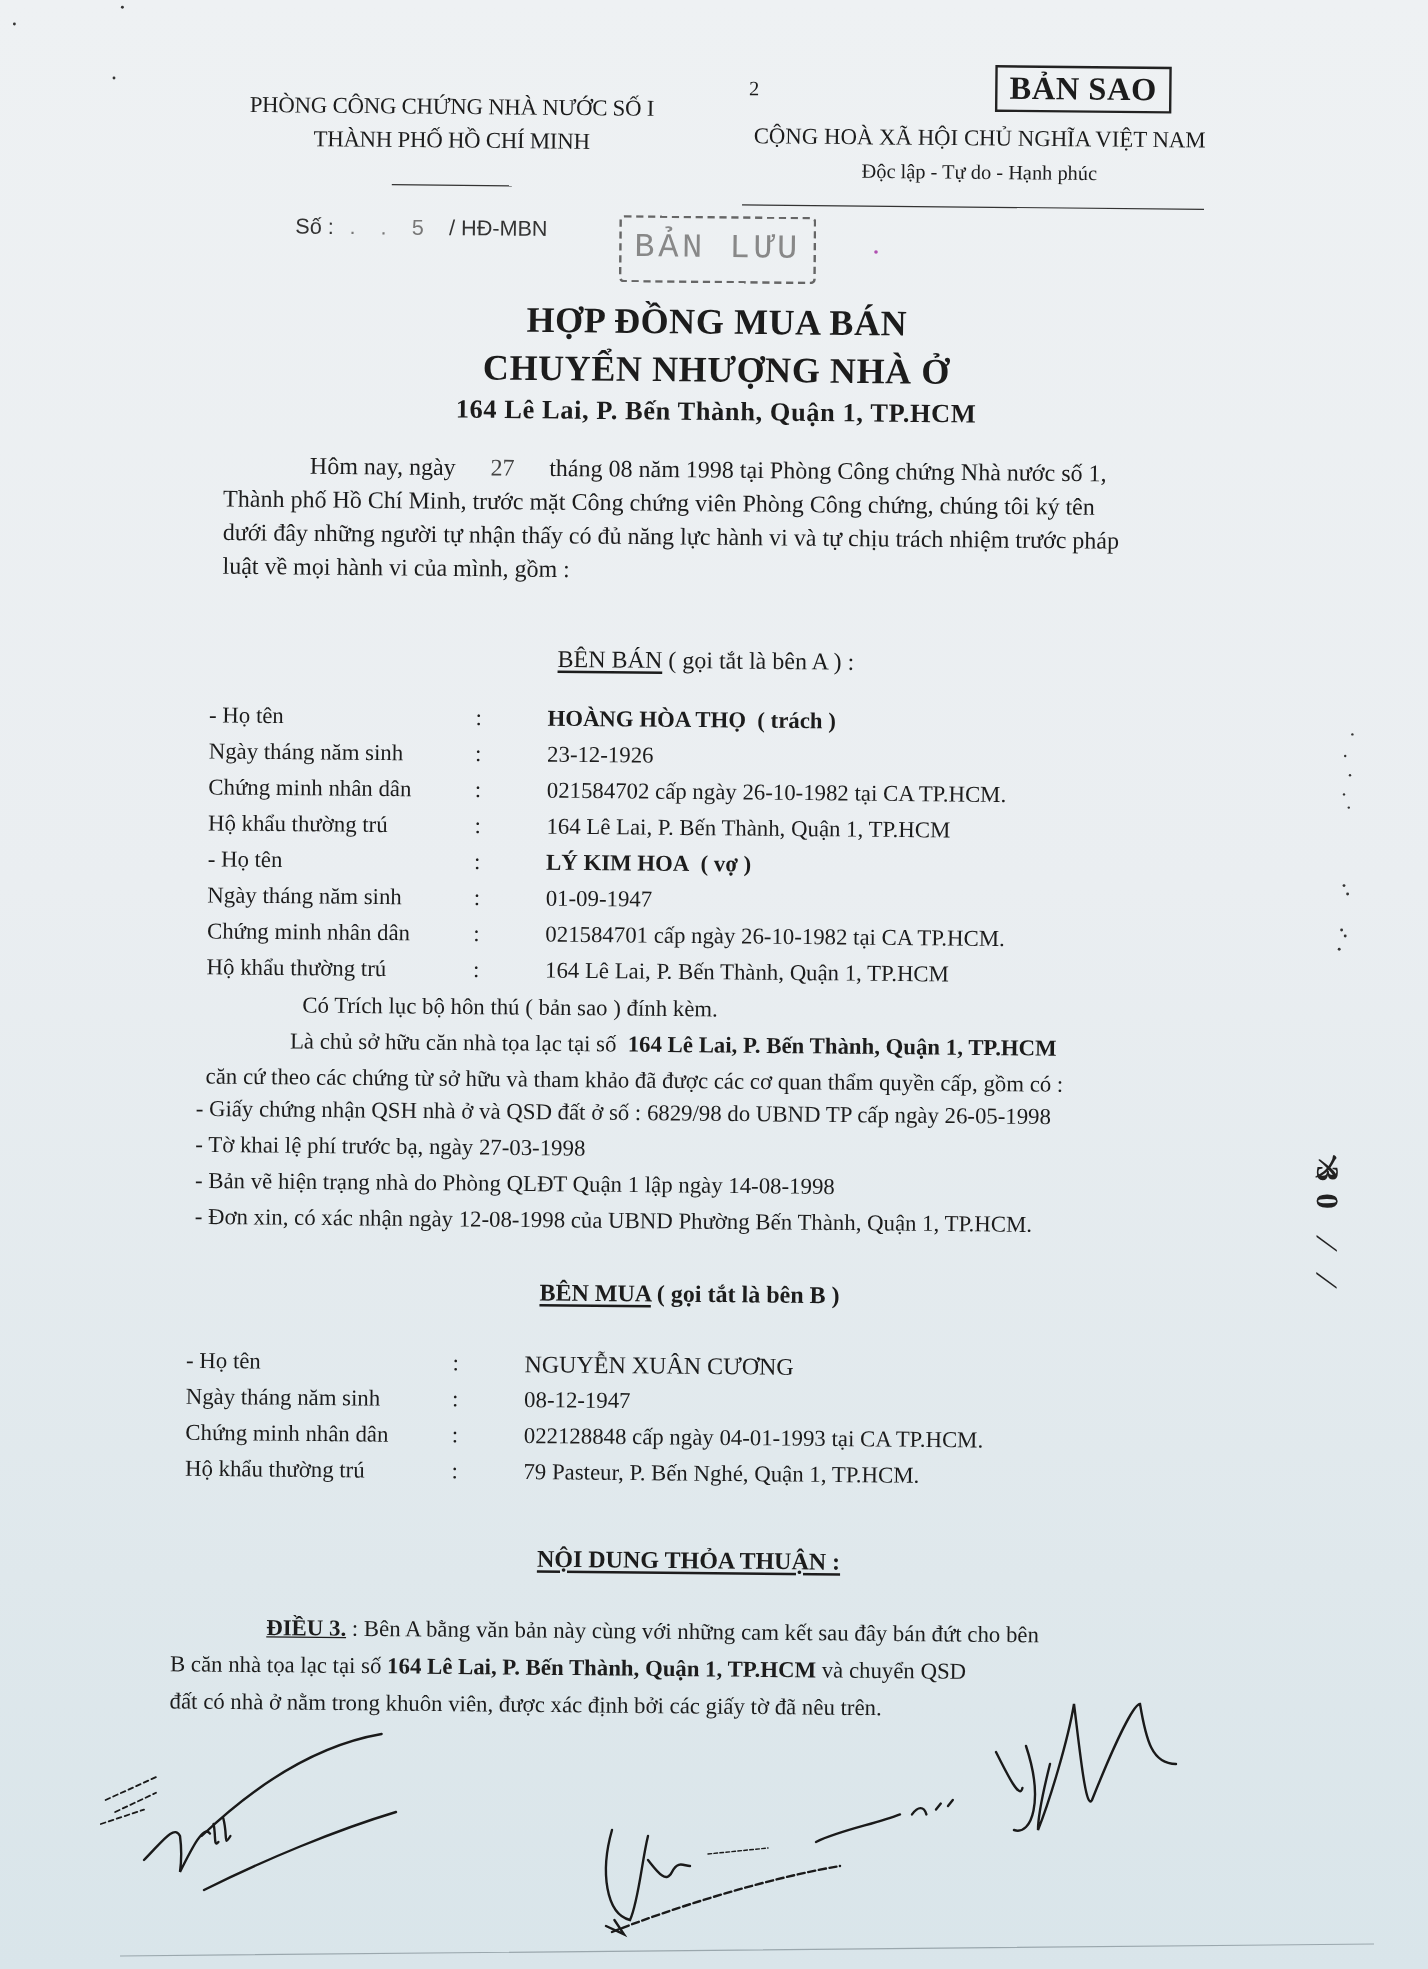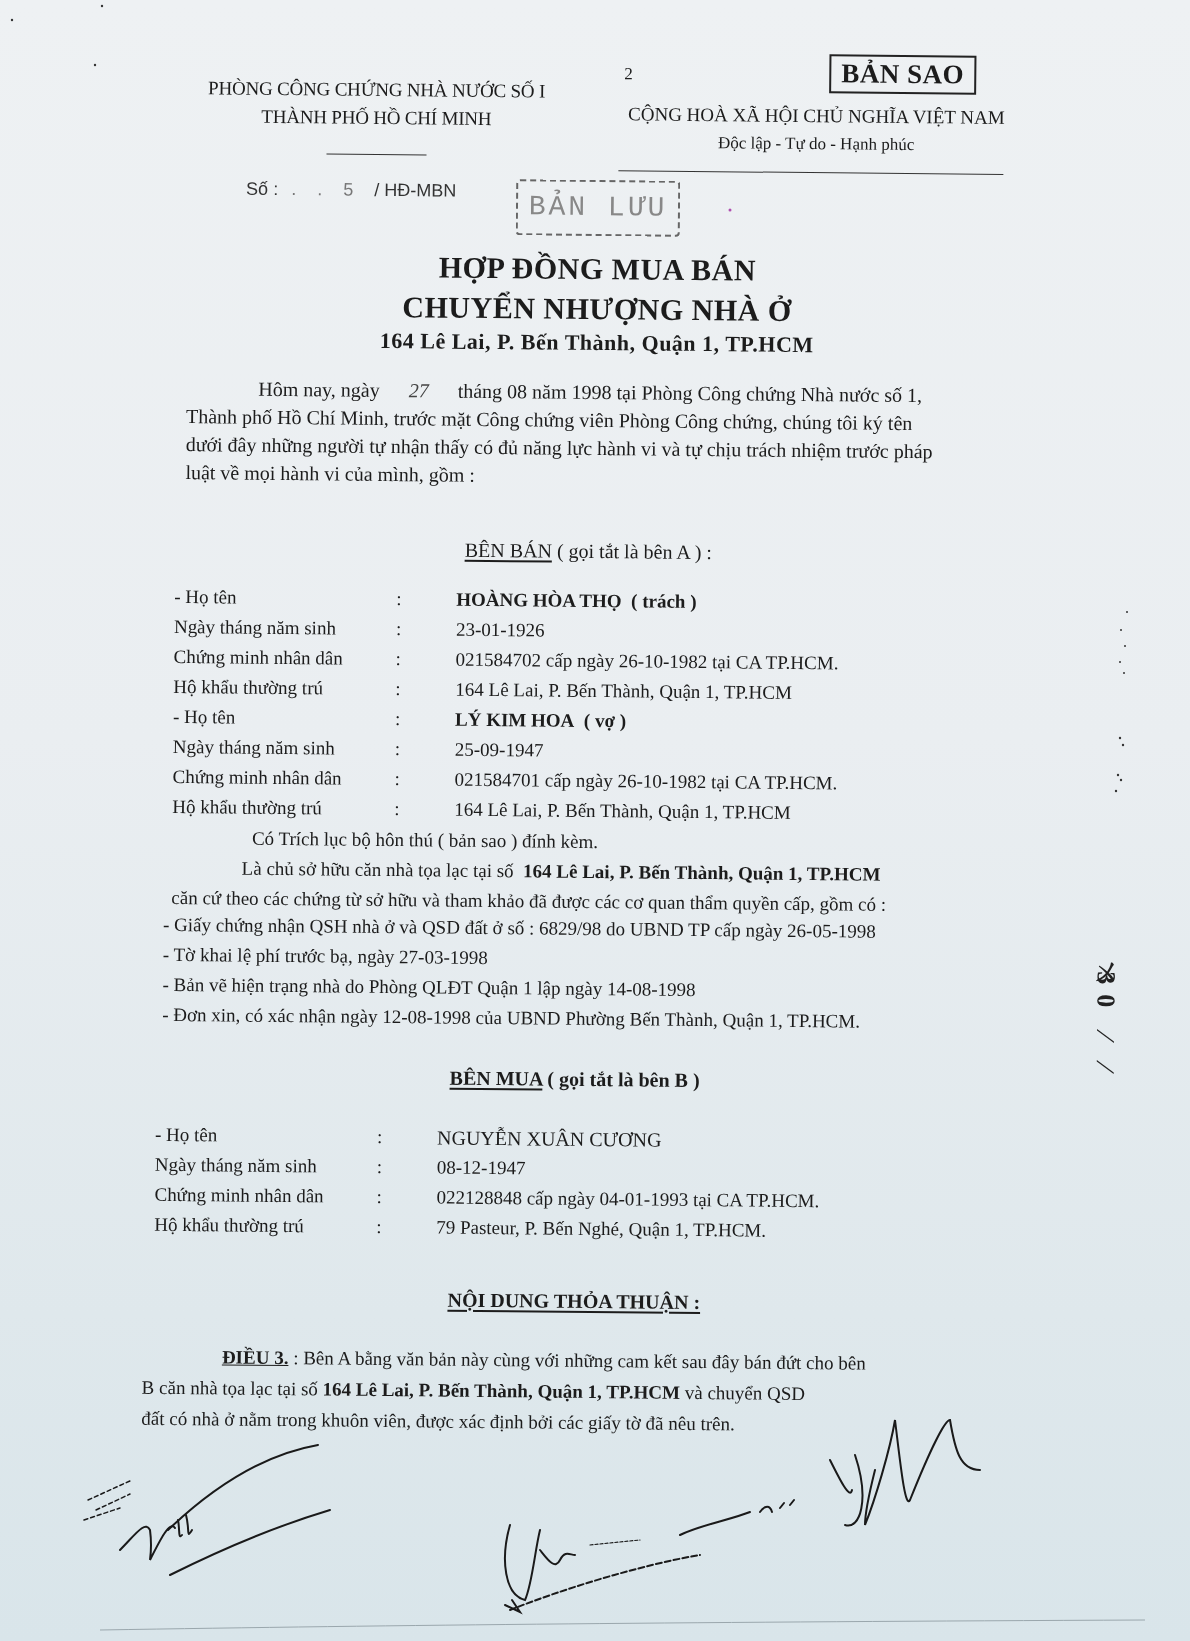--- a/index.html
+++ b/index.html
@@ -19,21 +19,21 @@
   .hdr-right .motto { font-size:17px; }
   .hdr-right .rule { width:385px; height:1px; background:#333; margin:14px 0 0 0; }
   .so { left:248px; top:182px; font-size:18px; font-family:"Liberation Sans",sans-serif; color:#333; }
   .so .hand { color:#777; letter-spacing:8px; margin:0 8px; }
   .banluu { left:518px; top:180px; width:160px; height:52px; border:2px dashed #666; border-radius:4px; text-align:center; line-height:52px; font-family:"Liberation Mono",monospace; font-size:28px; color:#888; letter-spacing:3px; }
   .title { left:270px; width:660px; text-align:center; font-weight:bold; font-size:30px; letter-spacing:0.5px; }
   .t1 { top:252px; } .t2 { top:292px; }
   .t3 { left:270px; width:660px; text-align:center; top:330px; font-weight:bold; font-size:22px; letter-spacing:0.5px; }
   .intro { left:190px; top:378px; width:850px; font-size:20px; line-height:28px; white-space:normal; }
   .intro .l1 { padding-left:72px; }
-  .intro .handday { font-style:italic; color:#444; margin:0 24px; }
+  .intro .handday { color:#444; margin:0 24px; }
   .sec-head { font-family:"Liberation Sans Narrow","Liberation Serif",serif; font-size:20px; }
   .sec-head u { text-underline-offset:3px; }
   .field-row { position:absolute; font-size:19px; white-space:nowrap; }
   .field-row .lbl { position:absolute; left:0; }
   .field-row .colon { position:absolute; left:222px; }
   .field-row .val { position:absolute; left:282px; }
   .bold { font-weight:bold; }
   .para { font-size:19px; line-height:28px; }
   .list-item { font-size:19px; }
   .dieu { left:155px; top:1345px; width:870px; font-size:19px; line-height:31px; white-space:normal; }
@@ -88,42 +88,42 @@
   </div>
 
   <div class="field-row" style="left:180px; top:590px;">
     <span class="lbl">-  Họ tên</span>
     <span class="colon">:</span>
     <span class="val bold"><span>HOÀNG HÒA THỌ</span>&nbsp;&nbsp;<span>( trách )</span></span>
   </div>
   <div class="field-row" style="left:180px; top:620px;">
     <span class="lbl">Ngày tháng năm sinh</span>
     <span class="colon">:</span>
-    <span class="val">23-01-1926</span>
+    <span class="val">23-12-1926</span>
   </div>
   <div class="field-row" style="left:180px; top:650px;">
     <span class="lbl">Chứng minh nhân dân</span>
     <span class="colon">:</span>
     <span class="val">021584702  cấp ngày 26-10-1982  tại CA TP.HCM.</span>
   </div>
   <div class="field-row" style="left:180px; top:680px;">
     <span class="lbl">Hộ khẩu thường trú</span>
     <span class="colon">:</span>
     <span class="val">164  Lê Lai, P. Bến Thành, Quận 1, TP.HCM</span>
   </div>
 
   <div class="field-row" style="left:180px; top:710px;">
     <span class="lbl">-  Họ tên</span>
     <span class="colon">:</span>
     <span class="val bold"><span>LÝ KIM HOA</span>&nbsp;&nbsp;<span>( vợ )</span></span>
   </div>
   <div class="field-row" style="left:180px; top:740px;">
     <span class="lbl">Ngày tháng năm sinh</span>
     <span class="colon">:</span>
-    <span class="val">25-09-1947</span>
+    <span class="val">01-09-1947</span>
   </div>
   <div class="field-row" style="left:180px; top:770px;">
     <span class="lbl">Chứng minh nhân dân</span>
     <span class="colon">:</span>
     <span class="val">021584701  cấp ngày 26-10-1982  tại CA TP.HCM.</span>
   </div>
   <div class="field-row" style="left:180px; top:800px;">
     <span class="lbl">Hộ khẩu thường trú</span>
     <span class="colon">:</span>
     <span class="val">164  Lê Lai, P. Bến Thành, Quận 1, TP.HCM</span>

